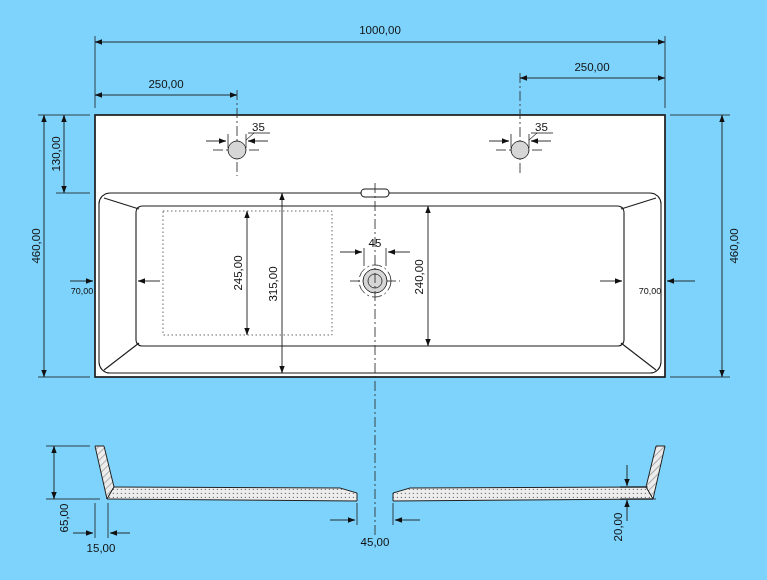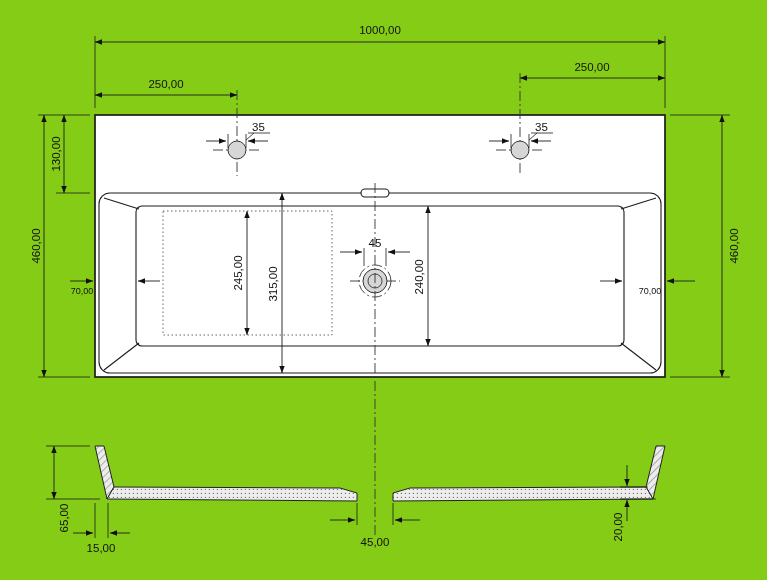--- a/index.html
+++ b/index.html
@@ -1,16 +1,16 @@
 <!DOCTYPE html>
 <html><head>
 <meta charset="utf-8">
 <style>
   html,body{margin:0;padding:0;background:#ffffff;}
-  .page{width:767px;height:580px;position:relative;background:#84cc16;overflow:hidden;}
+  .page{width:767px;height:580px;position:relative;background:#7dd3fc;overflow:hidden;}
   svg{display:block;}
   text{font-family:"Liberation Sans", sans-serif;font-size:11.5px;fill:#111;}
   text.sm{font-size:9px;}
   .ol{fill:#fff;stroke:#1c1c1c;stroke-width:1.7;}
   .th{fill:none;stroke:#1c1c1c;stroke-width:1.1;}
   .dim{stroke:#1c1c1c;stroke-width:0.9;fill:none;}
   .ext{stroke:#1c1c1c;stroke-width:0.8;fill:none;}
   .cl{stroke:#333;stroke-width:0.9;stroke-dasharray:10 3 2 3;fill:none;}
   .dot{stroke:#555;stroke-width:0.9;stroke-dasharray:1.5 2.5;fill:none;}
   .hole{fill:#d6d6d6;stroke:#333;stroke-width:1;}

